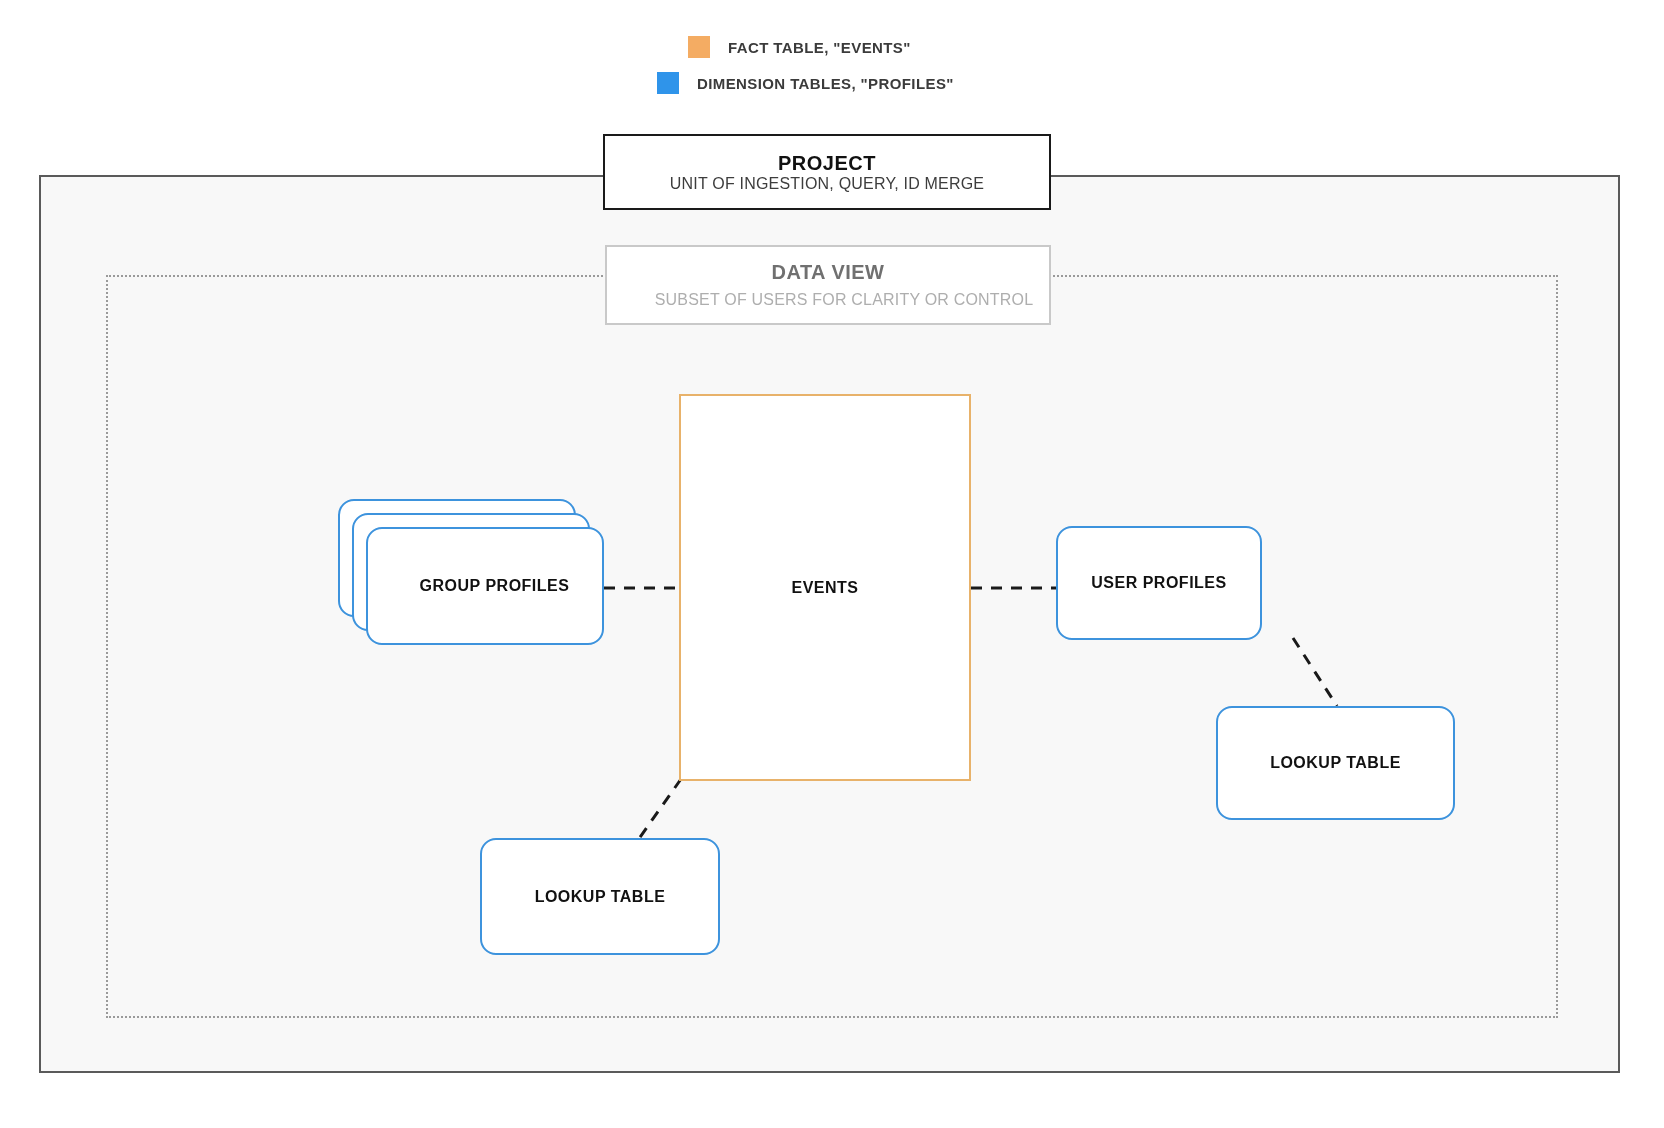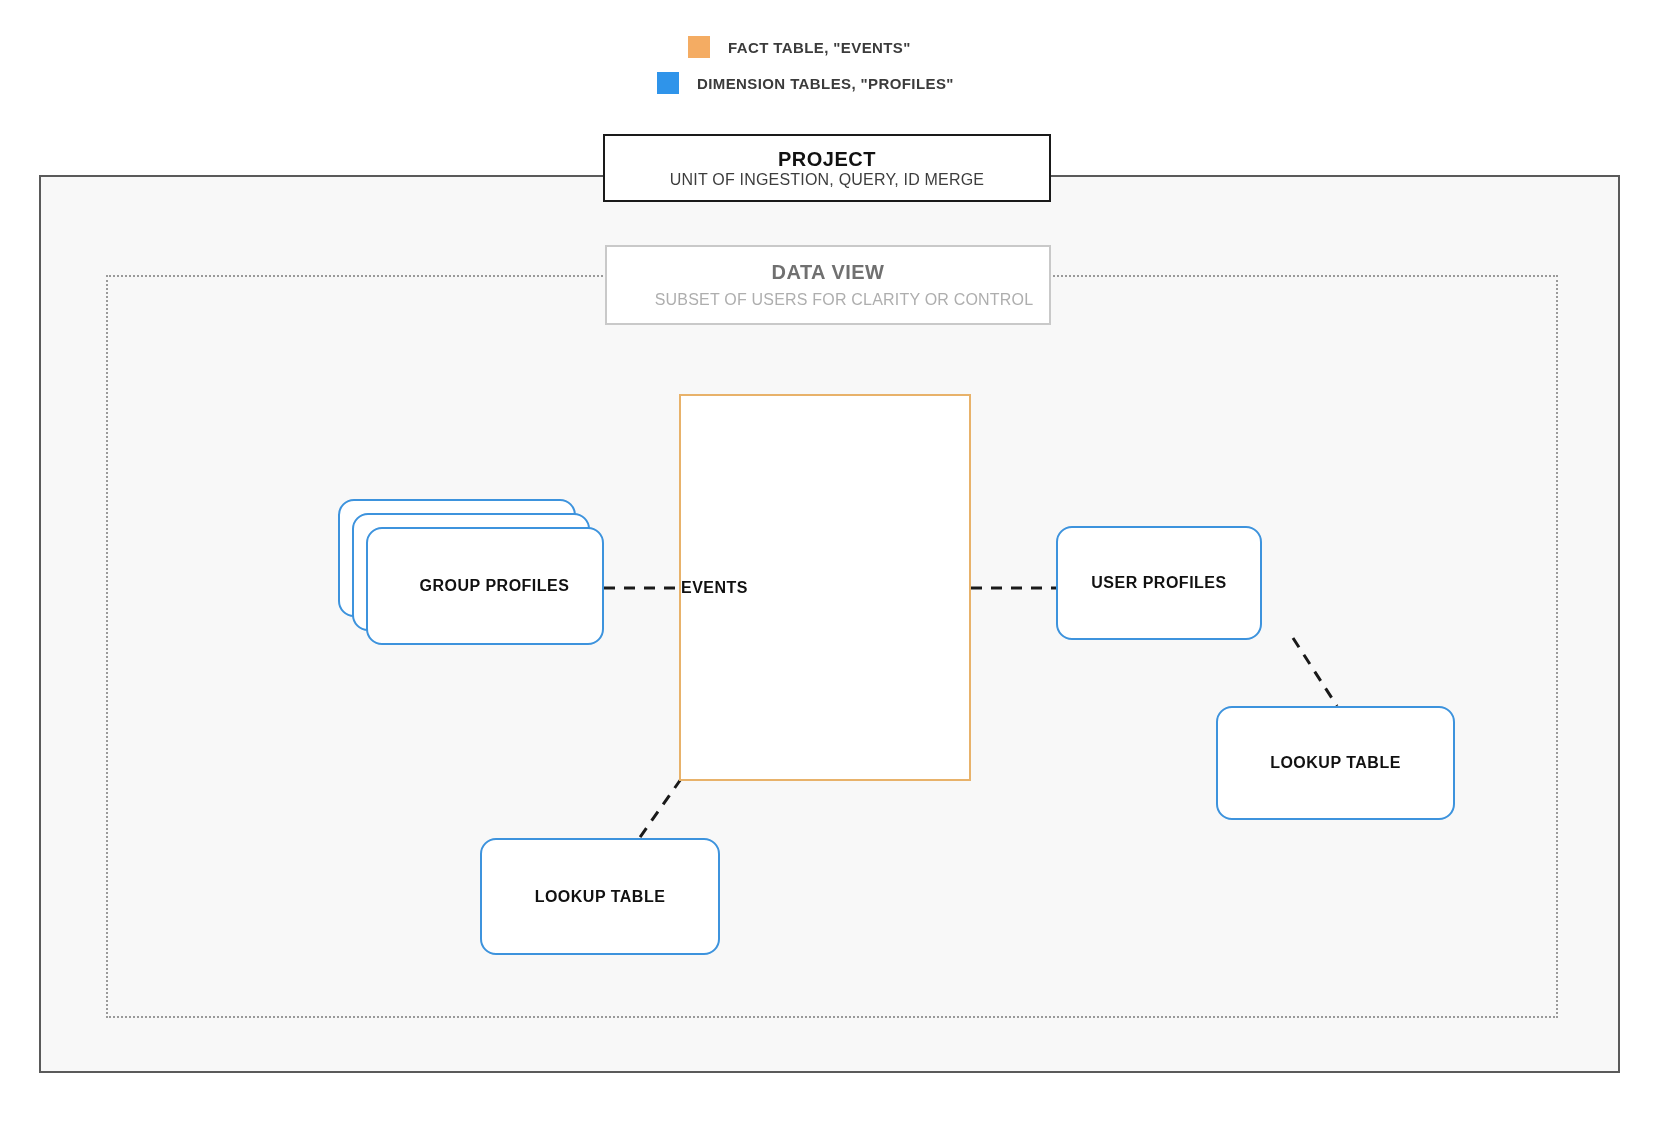--- a/index.html
+++ b/index.html
@@ -74,21 +74,21 @@
     background: #ffffff;
     text-align: center;
     display: flex;
     flex-direction: column;
     justify-content: center;
   }
   #project-card {
     left: 603px;
     top: 134px;
     width: 448px;
-    height: 68px;
+    height: 76px;
     border: 2px solid #1a1a1a;
   }
   #project-card .card-title {
     font-size: 20px;
     font-weight: bold;
     color: #111111;
     letter-spacing: 0.5px;
   }
   #project-card .card-sub {
     font-size: 16px;
@@ -121,21 +121,21 @@
     position: absolute;
     left: 679px;
     top: 394px;
     width: 292px;
     height: 387px;
     box-sizing: border-box;
     border: 2px solid #e8b26a;
     background: #ffffff;
     display: flex;
     align-items: center;
-    justify-content: flex-start;
+    justify-content: center;
   }
   #events-box .node-label {
     font-size: 16px;
     font-weight: bold;
     color: #111111;
     letter-spacing: 0.5px;
   }
 
   
   .dim-card {

